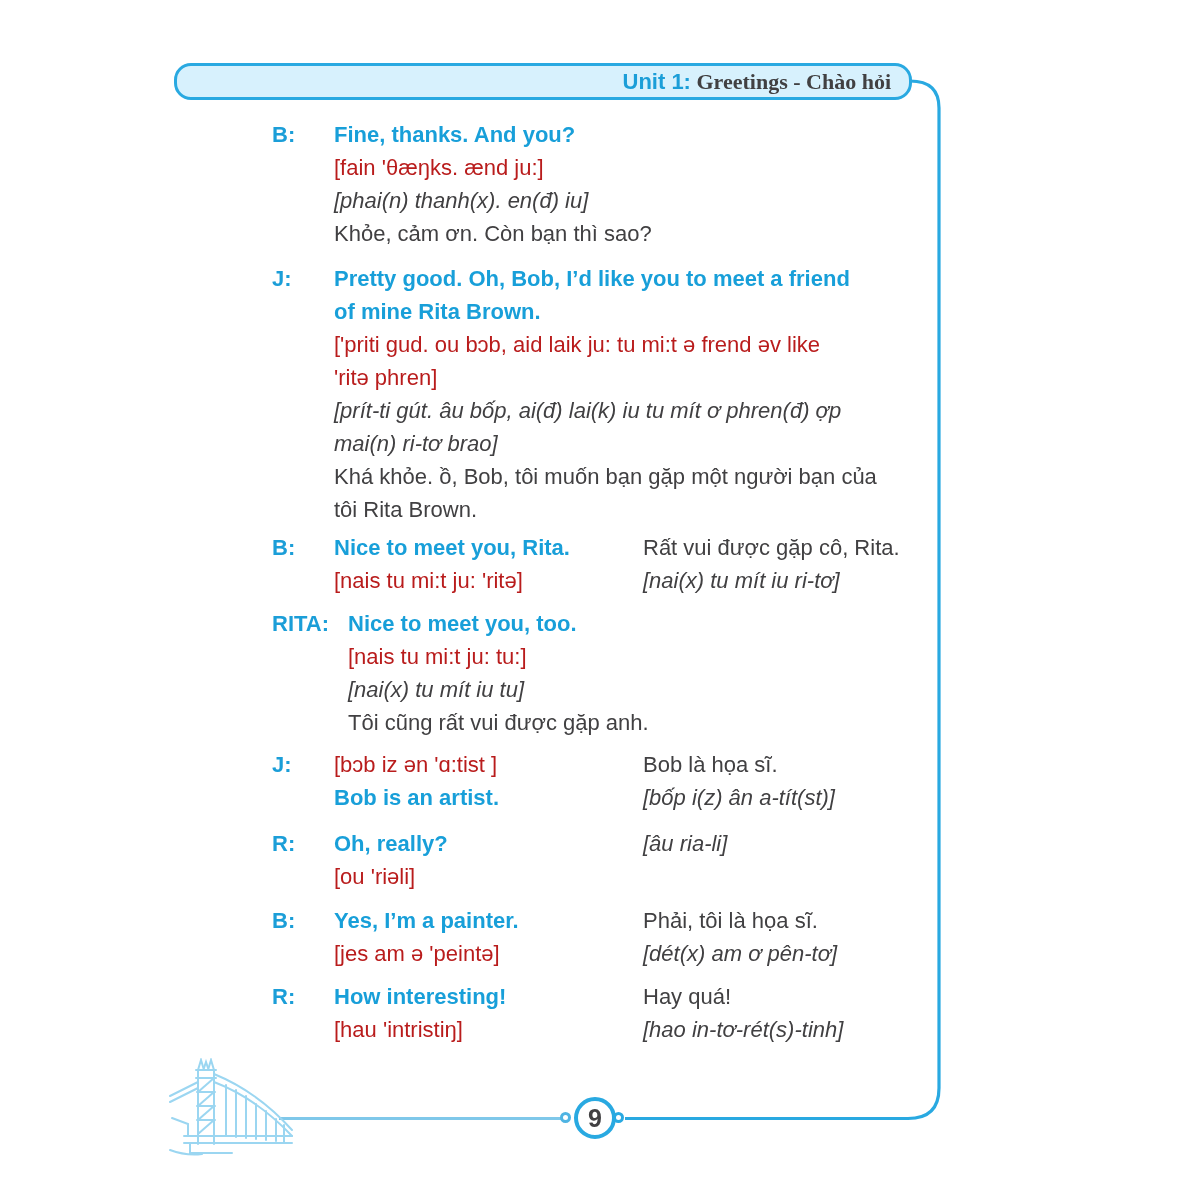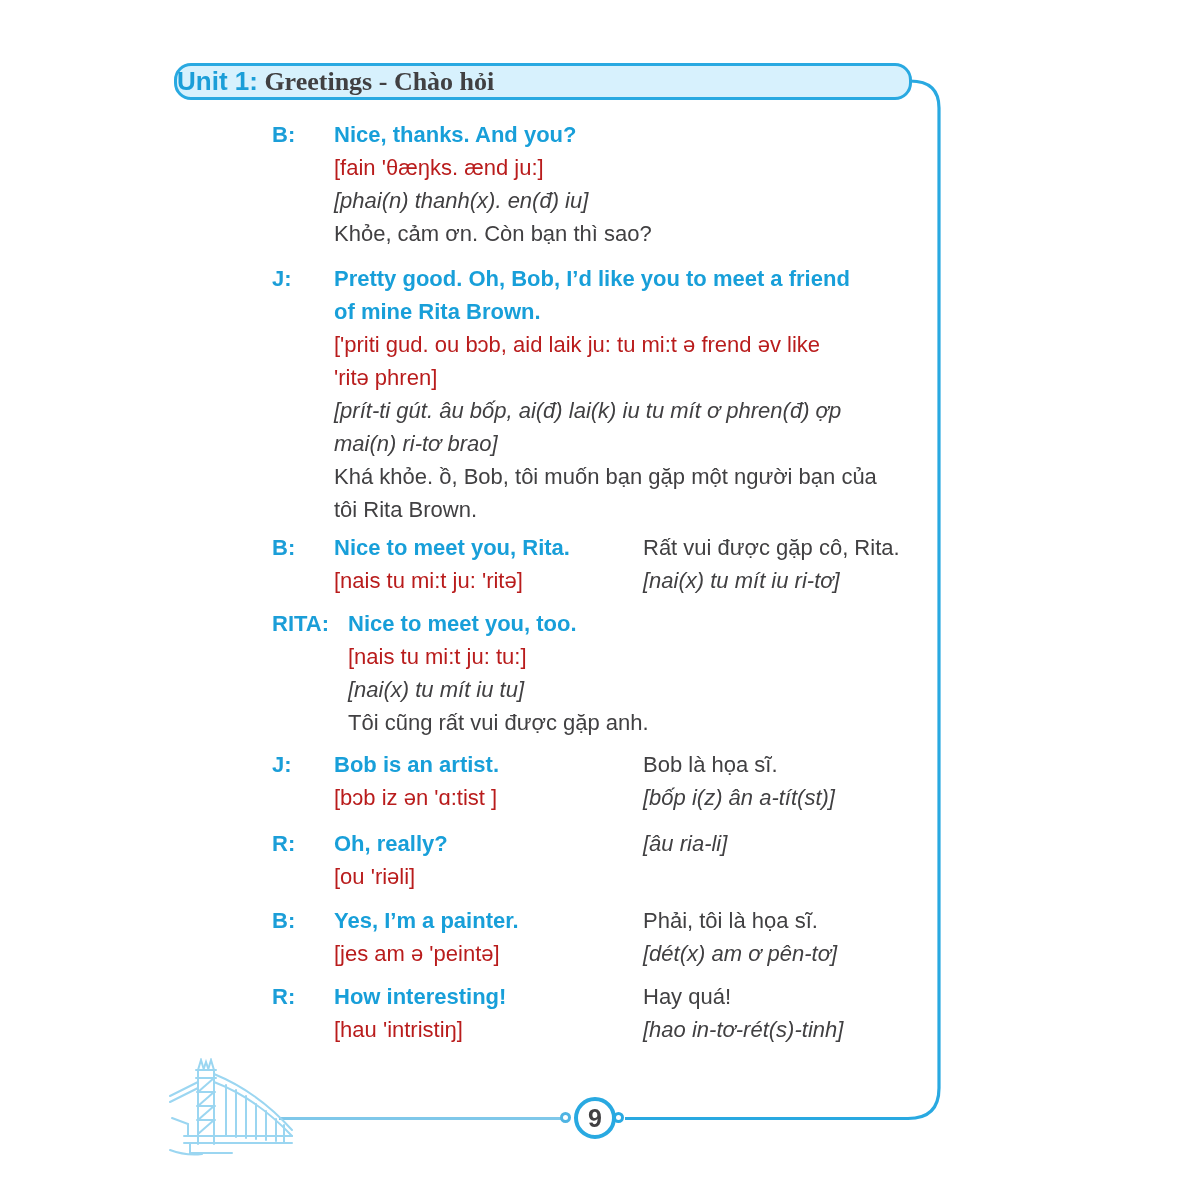--- a/index.html
+++ b/index.html
@@ -7,22 +7,22 @@
     width:1200px;height:1200px;position:relative;background:#ffffff;
     font-family:"Liberation Sans","DejaVu Sans",sans-serif;
     overflow:hidden;
   }
   
   #frame-svg{position:absolute;left:0;top:0;width:1200px;height:1200px;z-index:1;}
   
   .header-tab{
     position:absolute;left:174px;top:63px;width:738px;height:37px;box-sizing:border-box;
     background:#d7f1fd;border:3px solid #29a9e1;border-radius:17px;
-    display:flex;align-items:center;padding-right:18px;
-    z-index:2;font-size:26px;font-weight:bold;white-space:pre;
+    display:flex;align-items:center;justify-content:flex-end;padding-right:18px;
+    z-index:2;font-size:22px;font-weight:bold;white-space:pre;
   }
   .header-tab .unit-label{color:#1b9ed8;}
   .header-tab .unit-title{color:#414042;font-family:Liberation Serif, serif;}
   
   #dialogue{position:absolute;left:0;top:0;width:1200px;height:1200px;z-index:2;}
   .block{position:absolute;left:0;width:1200px;}
   .speaker{
     position:absolute;left:272px;top:0;font-weight:bold;color:#1b9ed8;
     font-size:22px;line-height:33px;
   }
@@ -55,21 +55,21 @@
 </svg>
 
 <div class="header-tab">
   <span class="unit-label">Unit 1:</span><span class="unit-title"> Greetings - Chào hỏi</span>
 </div>
 
 <div id="dialogue">
     <div class="block" style="top: 118px;">
       <span class="speaker">B:</span>
       <div class="col-left">
-        <div class="line en">Nice, thanks. And you?</div>
+        <div class="line en">Fine, thanks. And you?</div>
         <div class="line ipa">[fain 'θæŋks. ænd ju:]</div>
         <div class="line vp">[phai(n) thanh(x). en(đ) iu]</div>
         <div class="line vi">Khỏe, cảm ơn. Còn bạn thì sao?</div>
       </div>
     </div>
     <div class="block" style="top: 262px;">
       <span class="speaker">J:</span>
       <div class="col-left">
         <div class="line en">Pretty good. Oh, Bob, I’d like you to meet a friend</div>
         <div class="line en">of mine Rita Brown.</div>
@@ -97,22 +97,22 @@
       <div class="col-left">
         <div class="line en">Nice to meet you, too.</div>
         <div class="line ipa">[nais tu mi:t ju: tu:]</div>
         <div class="line vp">[nai(x) tu mít iu tu]</div>
         <div class="line vi">Tôi cũng rất vui được gặp anh.</div>
       </div>
     </div>
     <div class="block" style="top: 748px;">
       <span class="speaker">J:</span>
       <div class="col-left">
+        <div class="line ipa">[bɔb iz ən 'ɑ:tist ]</div>
         <div class="line en">Bob is an artist.</div>
-        <div class="line ipa">[bɔb iz ən 'ɑ:tist ]</div>
       </div>
       <div class="col-right">
         <div class="line vi">Bob là họa sĩ.</div>
         <div class="line vp">[bốp i(z) ân a-tít(st)]</div>
       </div>
     </div>
     <div class="block" style="top: 827px;">
       <span class="speaker">R:</span>
       <div class="col-left">
         <div class="line en">Oh, really?</div>

